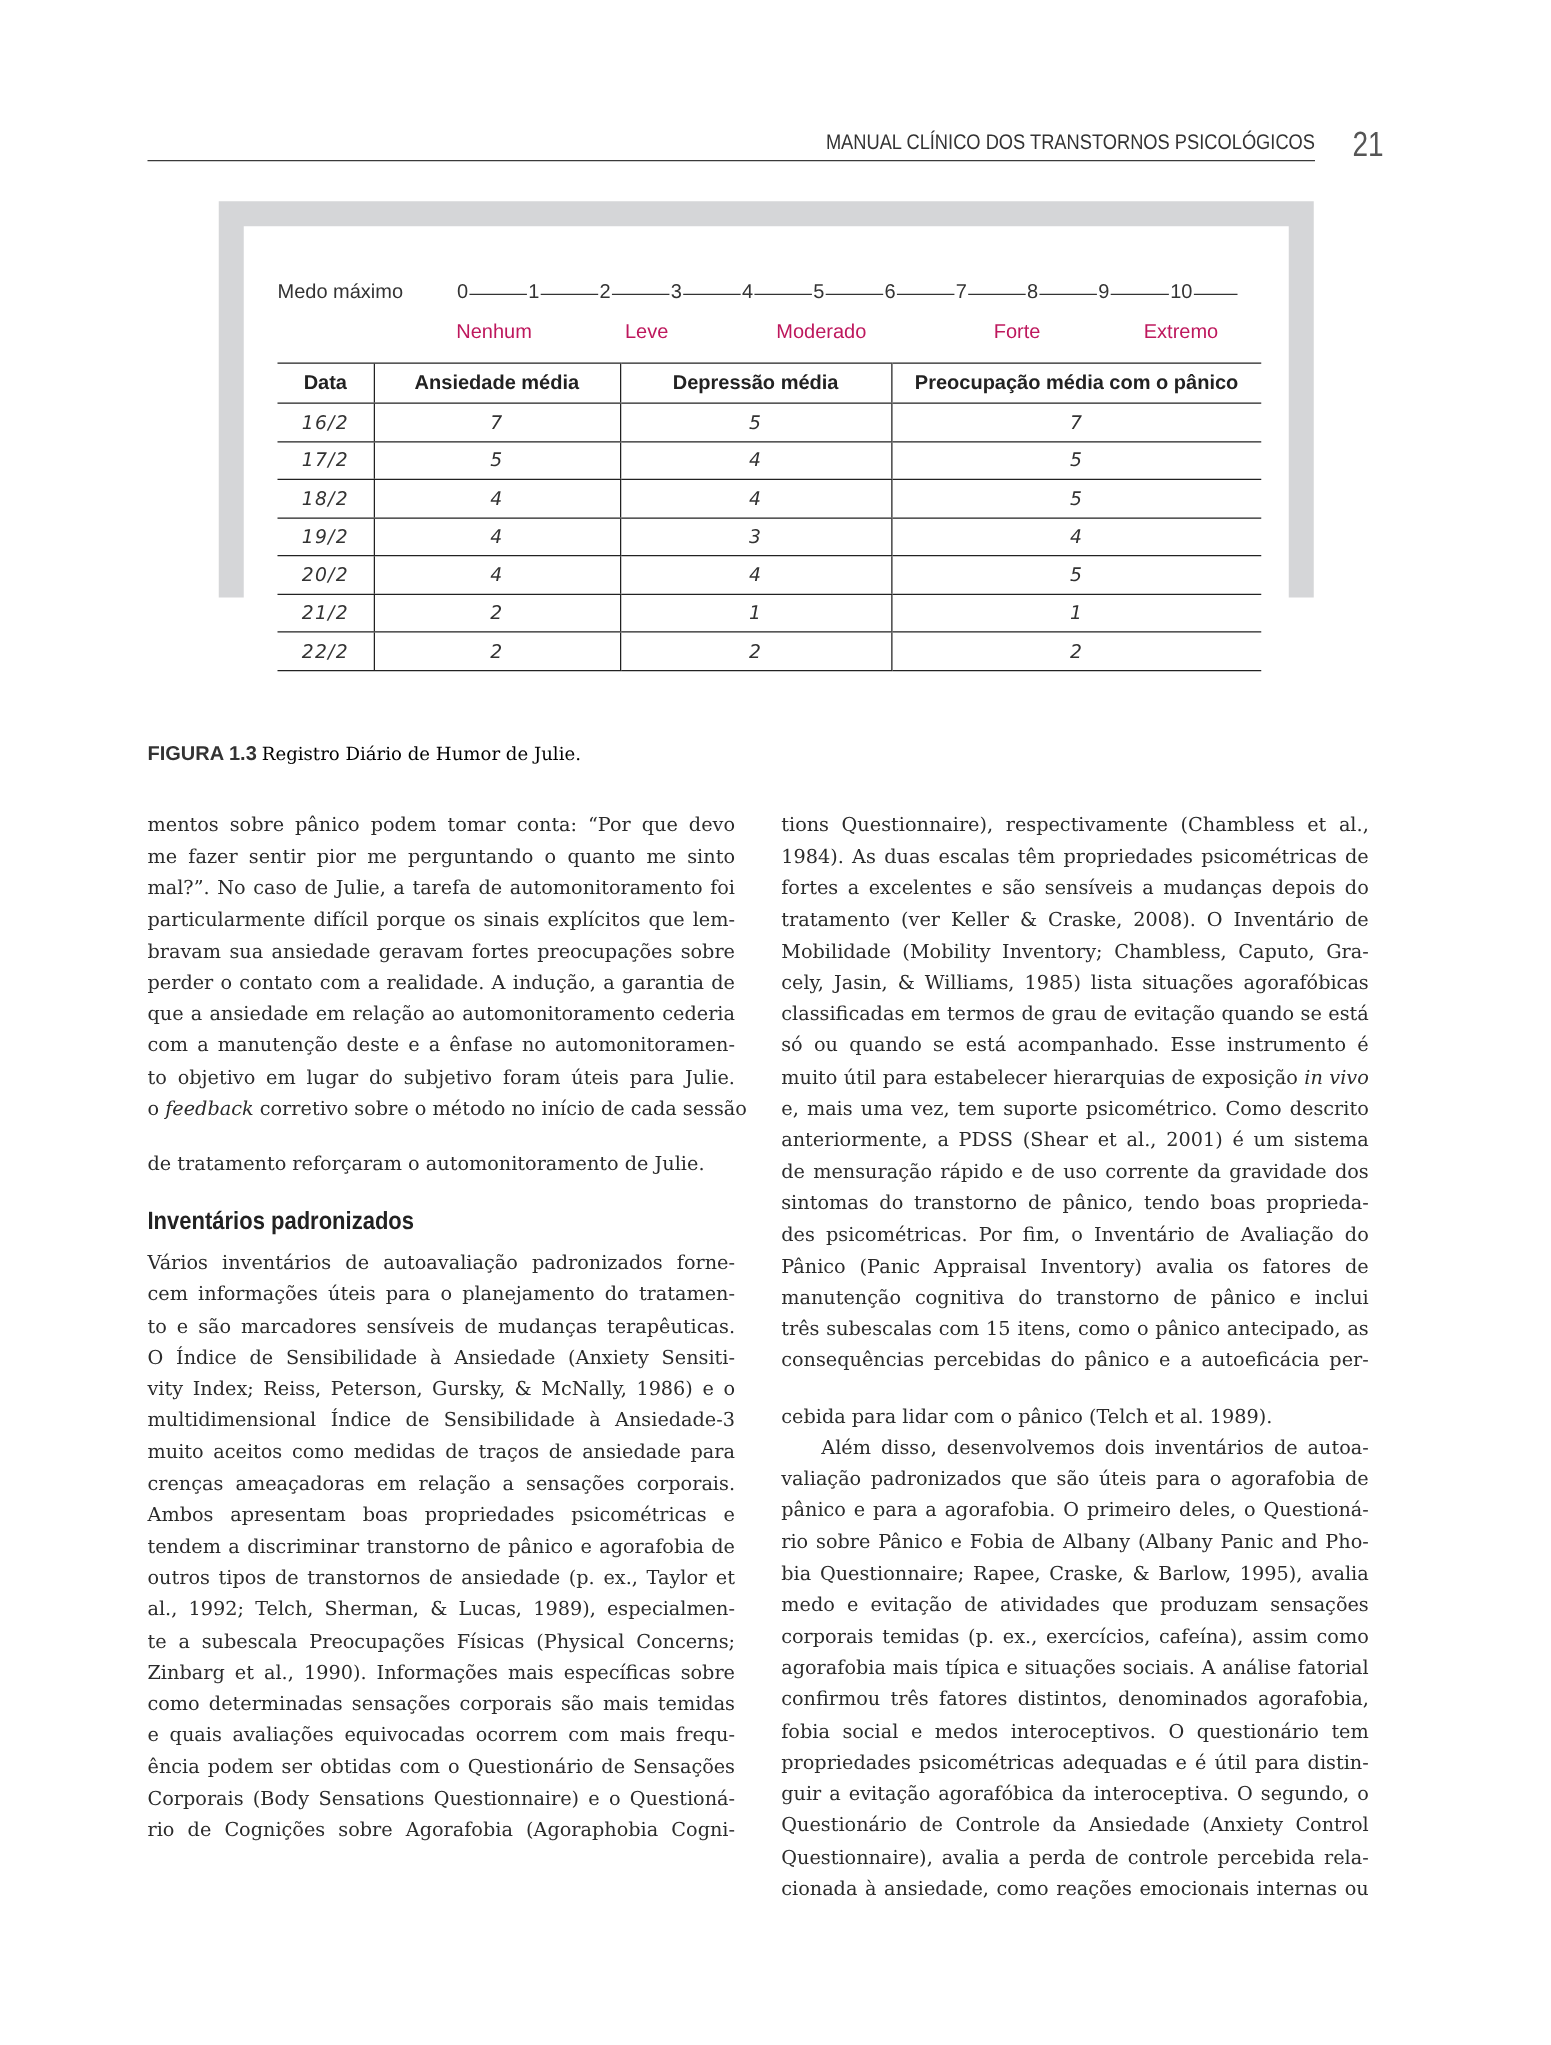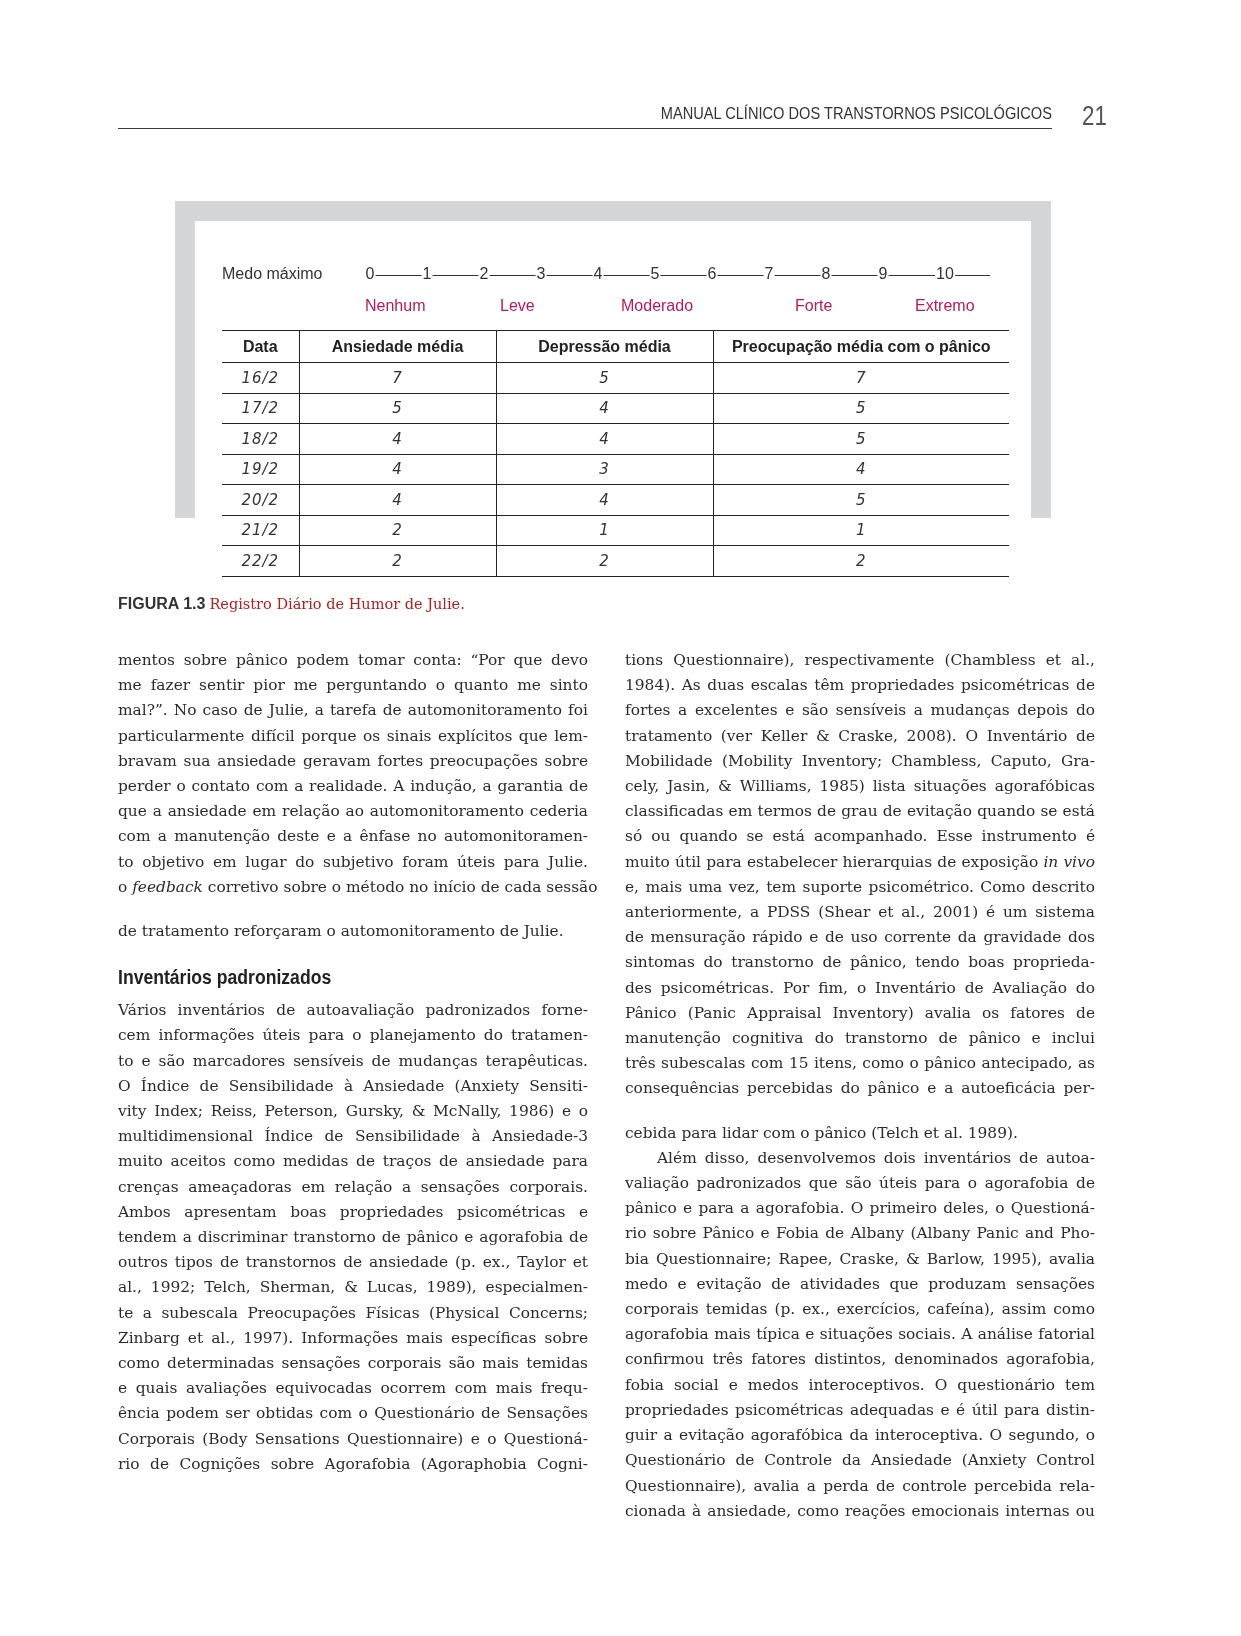--- a/index.html
+++ b/index.html
@@ -1,39 +1,39 @@
 <!DOCTYPE html>
 <html><head>
 <meta charset="utf-8">
 <style>
   html, body { margin: 0; padding: 0; background: #ffffff; }
   body { width: 1241px; height: 1636px; position: relative; overflow: hidden; color: #2a2a2a; }
   .running-head { position: absolute; left: 118px; top: 100px; width: 934px; height: 28px; border-bottom: 1.5px solid #3a3a3a; }
   .running-head .rh-title { position: absolute; right: 0; top: 4px; font-family: "Liberation Sans", sans-serif; font-size: 17px; letter-spacing: 0; color: #333; transform: scaleX(0.86); transform-origin: right center; }
   .page-num { position: absolute; left: 1082px; top: 100px; font-family: "Liberation Sans", sans-serif; font-size: 28px; color: #555; transform: scaleX(0.8); transform-origin: left center; font-weight: 300; }
 
-  .figure-frame { position: absolute; left: 175px; top: 161px; width: 876px; height: 317px; background: #d5d6d8; margin-top: 40px; }
+  .figure-frame { position: absolute; left: 175px; top: 161px; width: 876px; height: 317px; background: #d5d6d8; }
   .figure-inner { position: absolute; left: 20px; top: 20px; width: 836px; height: 377px; background: #ffffff; }
 
   .scale-row { position: absolute; font-family: "Liberation Sans", sans-serif; font-size: 16px; color: #333; }
   .scale-label { left: 27px; top: 44px; }
   .scale-nums { position: absolute; left: 175px; top: 44px; width: 620px; height: 20px; }
   .scale-num { position: absolute; font-family: "Liberation Sans", sans-serif; font-size: 16px; color: #333; transform: translateX(-50%); background: #fff; padding: 0 1px; }
   .scale-line { position: absolute; left: 0; right: 0; top: 10px; height: 1px; background: #333; }
   .anchor { position: absolute; top: 76px; font-family: "Liberation Sans", sans-serif; font-size: 16px; color: #be185d; }
 
   table.mood { position: absolute; left: 27px; top: 109px; width: 787px; border-collapse: collapse; font-family: "Liberation Sans", sans-serif; }
   table.mood th { font-size: 16px; font-weight: bold; color: #222; height: 31px; border-top: 1.5px solid #222; border-bottom: 1.5px solid #222; text-align: center; padding: 0; }
   table.mood td { height: 29.5px; border-bottom: 1.5px solid #222; text-align: center; padding: 0; font-family: "DejaVu Sans", sans-serif; font-style: italic; font-size: 15px; color: #333; letter-spacing: 1px; }
   table.mood th + th, table.mood td + td { border-left: 1.5px solid #222; }
   col.c1 { width: 77px; } col.c2 { width: 197px; } col.c3 { width: 217px; } col.c4 { width: 296px; }
 
   .caption { position: absolute; left: 118px; top: 595px; font-size: 16px; }
   .caption .cap-label { font-family: "Liberation Sans", sans-serif; font-weight: bold; color: #333; }
-  .caption .cap-text { font-family: "DejaVu Serif", serif; font-size: 14.5px; color: #b91c1c; }
+  .caption .cap-text { font-family: "DejaVu Serif", serif; font-size: 14.5px; color: #000000; }
 
   .col { position: absolute; top: 648px; width: 470px; font-family: "DejaVu Serif", serif; font-size: 15.4px; line-height: 25.2px; color: #2b2b2b; }
   .col.left { left: 118px; }
   .col.right { left: 625px; }
   .col p { margin: 0; text-align: justify; hyphens: manual; }
   .col p.indent { text-indent: 32px; }
   .col h2 { margin: 20px 0 8px 0; font-family: "Liberation Sans", sans-serif; font-weight: bold; font-size: 20px; line-height: 26px; color: #222; transform: scaleX(0.88); transform-origin: left center; }
   .line { display: block; text-align: justify; text-align-last: justify; white-space: nowrap; }
   .line.last { text-align-last: left; margin-top: 19px; }
 </style>
@@ -158,21 +158,21 @@
       <span class="line">O Índice de Sensibilidade à Ansiedade (Anxiety Sensiti-</span>
       <span class="line">vity Index; Reiss, Peterson, Gursky, &amp; McNally, 1986) e o</span>
       <span class="line">multidimensional Índice de Sensibilidade à Ansiedade-3</span>
       <span class="line">muito aceitos como medidas de traços de ansiedade para</span>
       <span class="line">crenças ameaçadoras em relação a sensações corporais.</span>
       <span class="line">Ambos apresentam boas propriedades psicométricas e</span>
       <span class="line">tendem a discriminar transtorno de pânico e agorafobia de</span>
       <span class="line">outros tipos de transtornos de ansiedade (p. ex., Taylor et</span>
       <span class="line">al., 1992; Telch, Sherman, &amp; Lucas, 1989), especialmen-</span>
       <span class="line">te a subescala Preocupações Físicas (Physical Concerns;</span>
-      <span class="line">Zinbarg et al., 1997). Informações mais específicas sobre</span>
+      <span class="line">Zinbarg et al., 1990). Informações mais específicas sobre</span>
       <span class="line">como determinadas sensações corporais são mais temidas</span>
       <span class="line">e quais avaliações equivocadas ocorrem com mais frequ-</span>
       <span class="line">ência podem ser obtidas com o Questionário de Sensações</span>
       <span class="line">Corporais (Body Sensations Questionnaire) e o Questioná-</span>
       <span class="line">rio de Cognições sobre Agorafobia (Agoraphobia Cogni-</span>
     </p>
 </div>
 
 <div class="col right">
   <p id="rp1">

